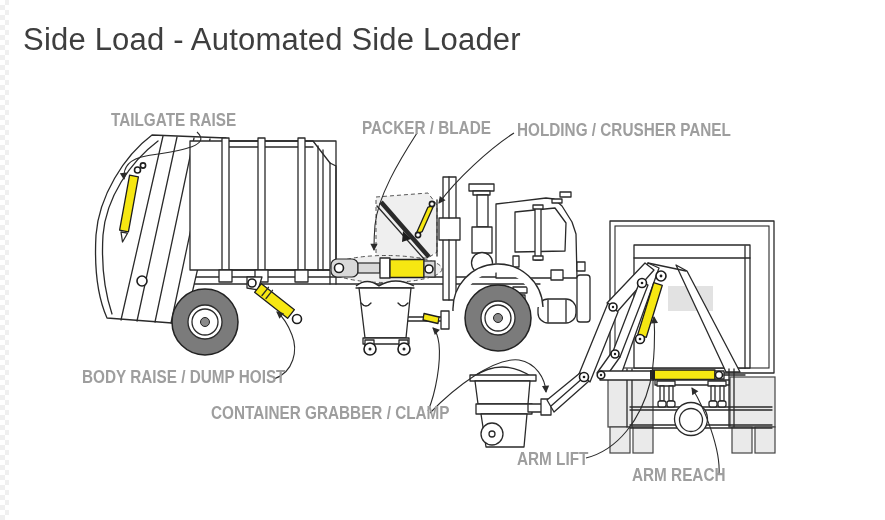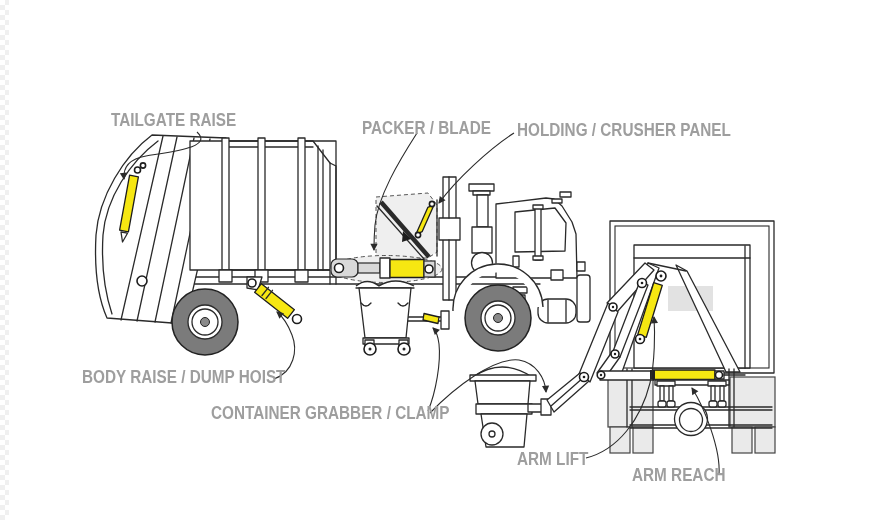--- a/index.html
+++ b/index.html
@@ -37,20 +37,21 @@
   svg .gy{fill:#d9d9d9;stroke:#2a2a2a;stroke-width:1.2;}
   svg .dash{fill:#efefef;stroke:#555;stroke-width:1;stroke-dasharray:4 3;}
   svg .piv{fill:#ffffff;stroke:#1d1d1d;stroke-width:1.6;}
   svg .leader{fill:none;stroke:#2b2b2b;stroke-width:1.1;}
 </style>
 </head>
 <body>
 
 <div class="stage">
   <div class="checker"></div>
+  <h1 class="title">Side Load - Automated Side Loader</h1>
 
   <svg class="diagram" width="885" height="520" viewBox="0 0 885 520">
     <defs>
       <marker id="arr" viewBox="0 0 8 8" refX="6.5" refY="4" markerWidth="7.5" markerHeight="7.5" orient="auto">
         <path d="M0.5,0.5 L7.5,4 L0.5,7.5 Z" fill="#2b2b2b"></path>
       </marker>
     </defs>
 
     <g>
 

